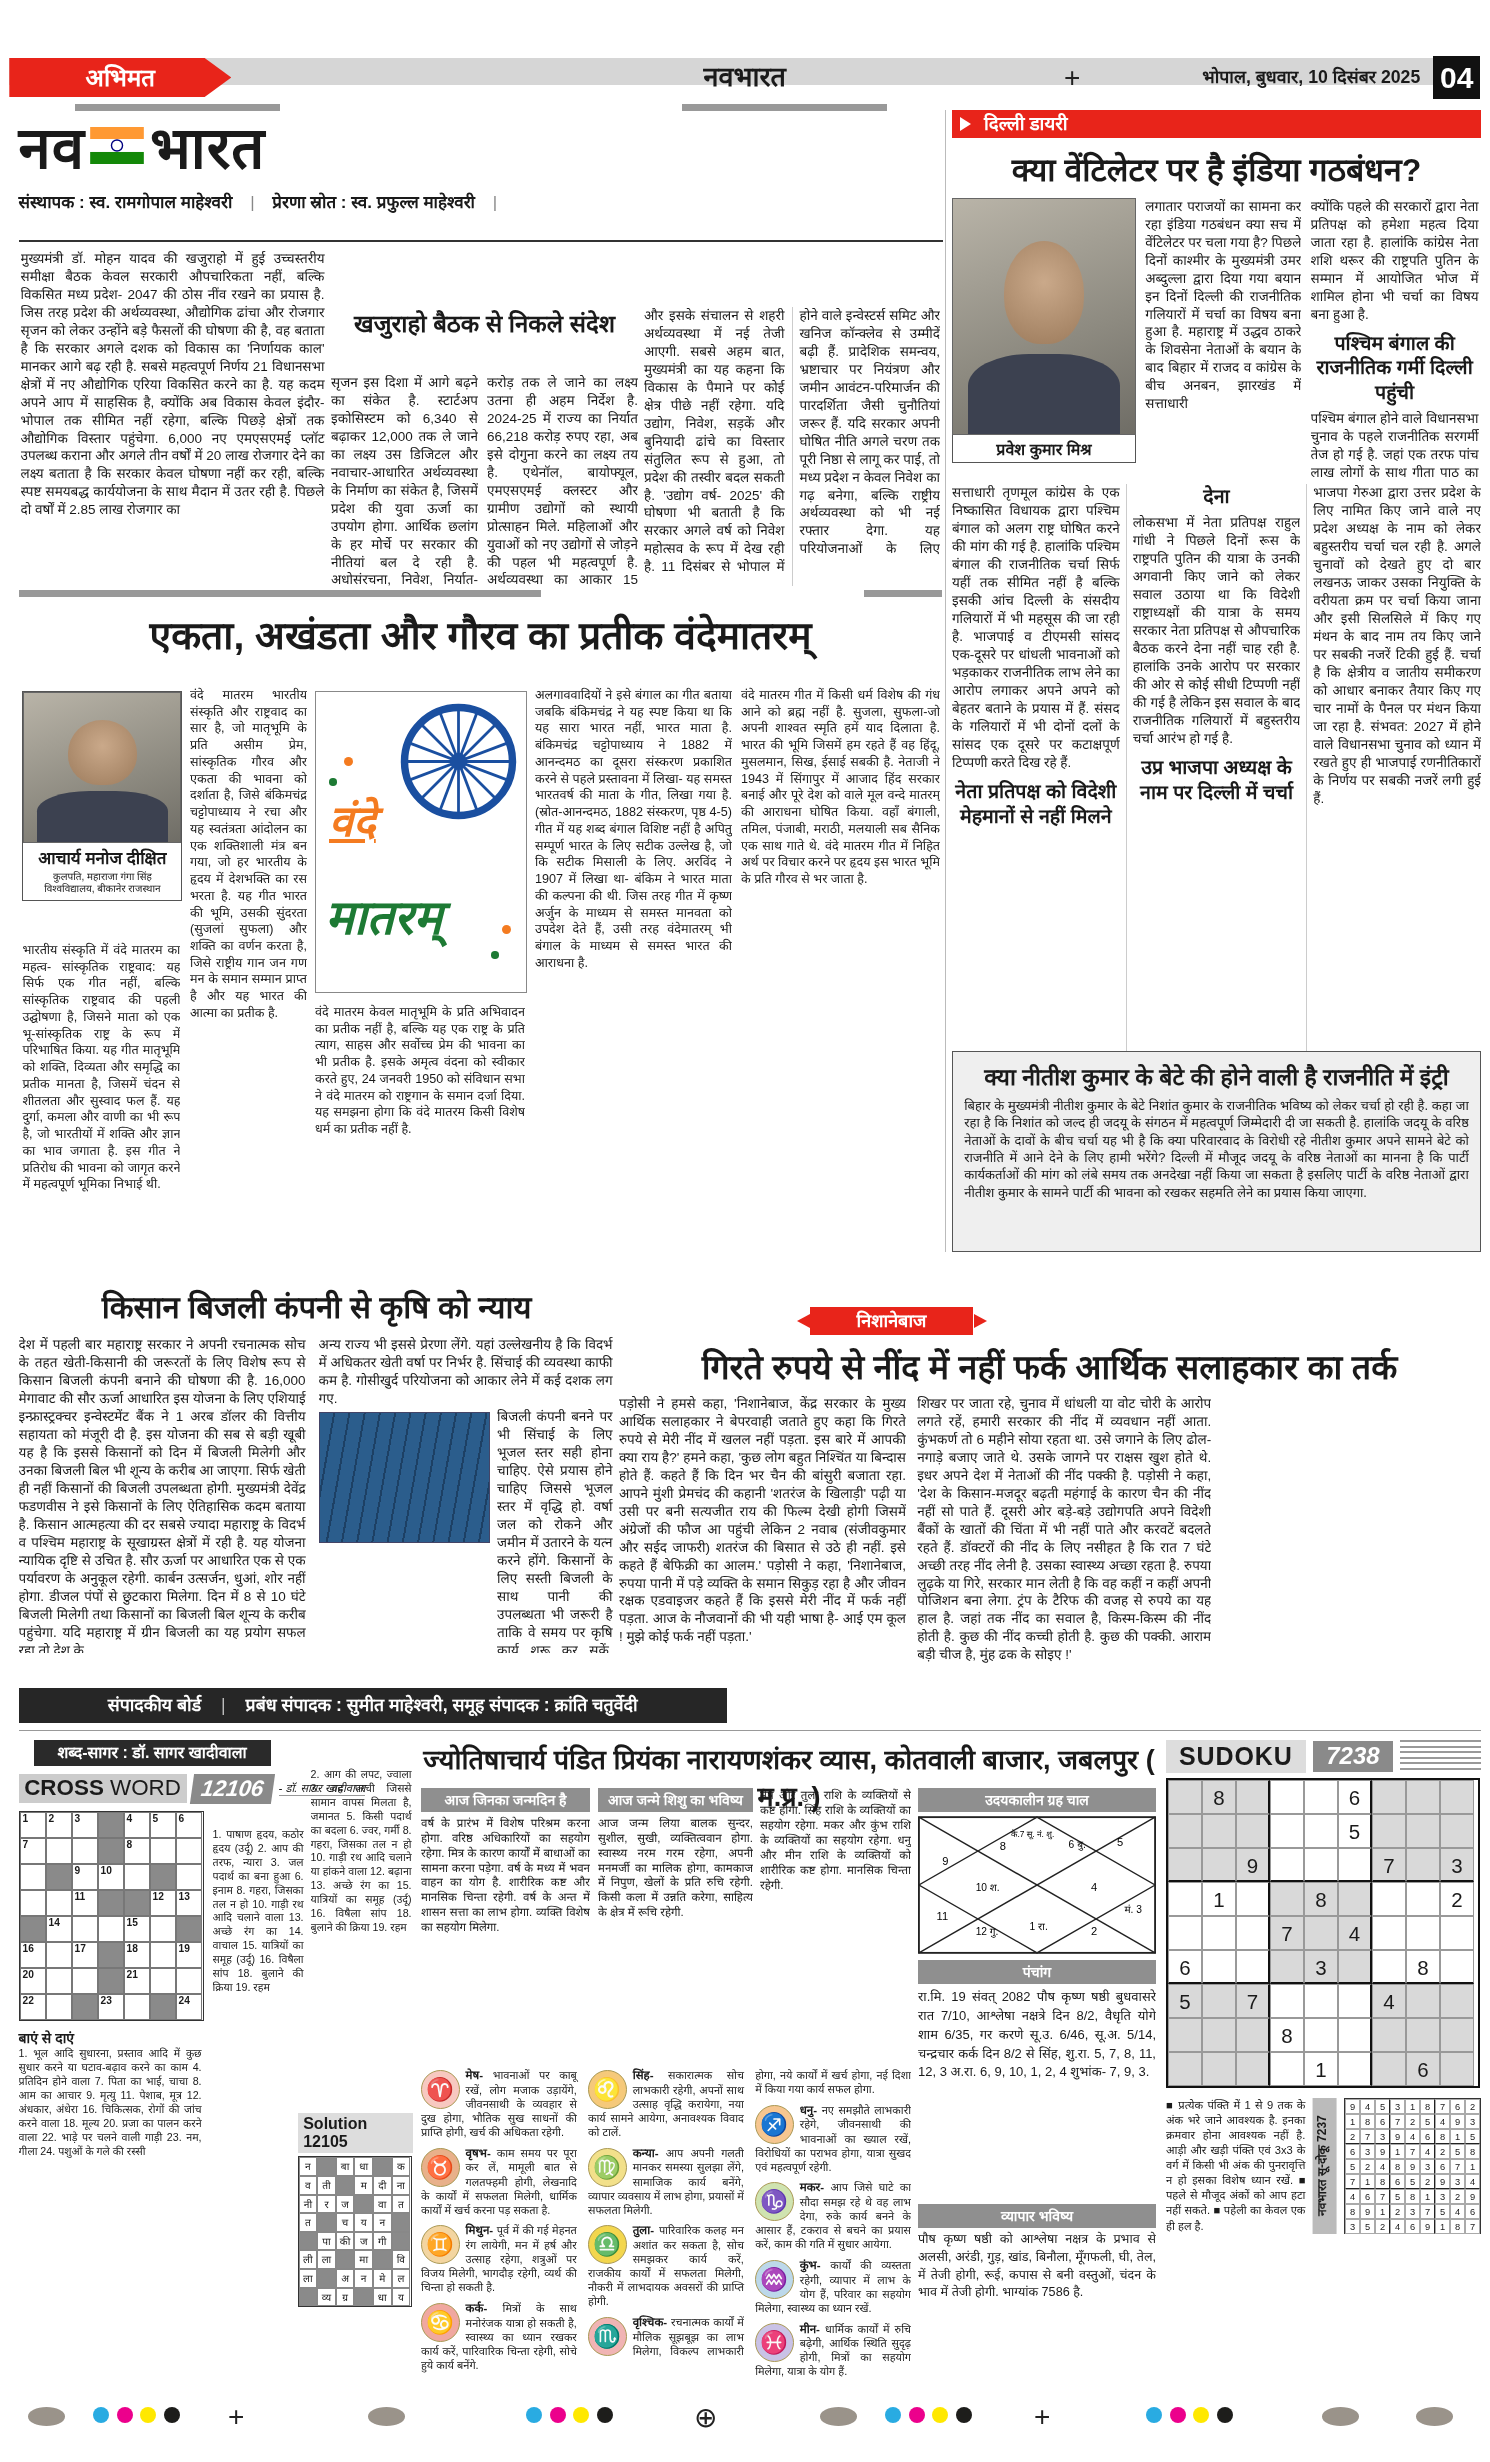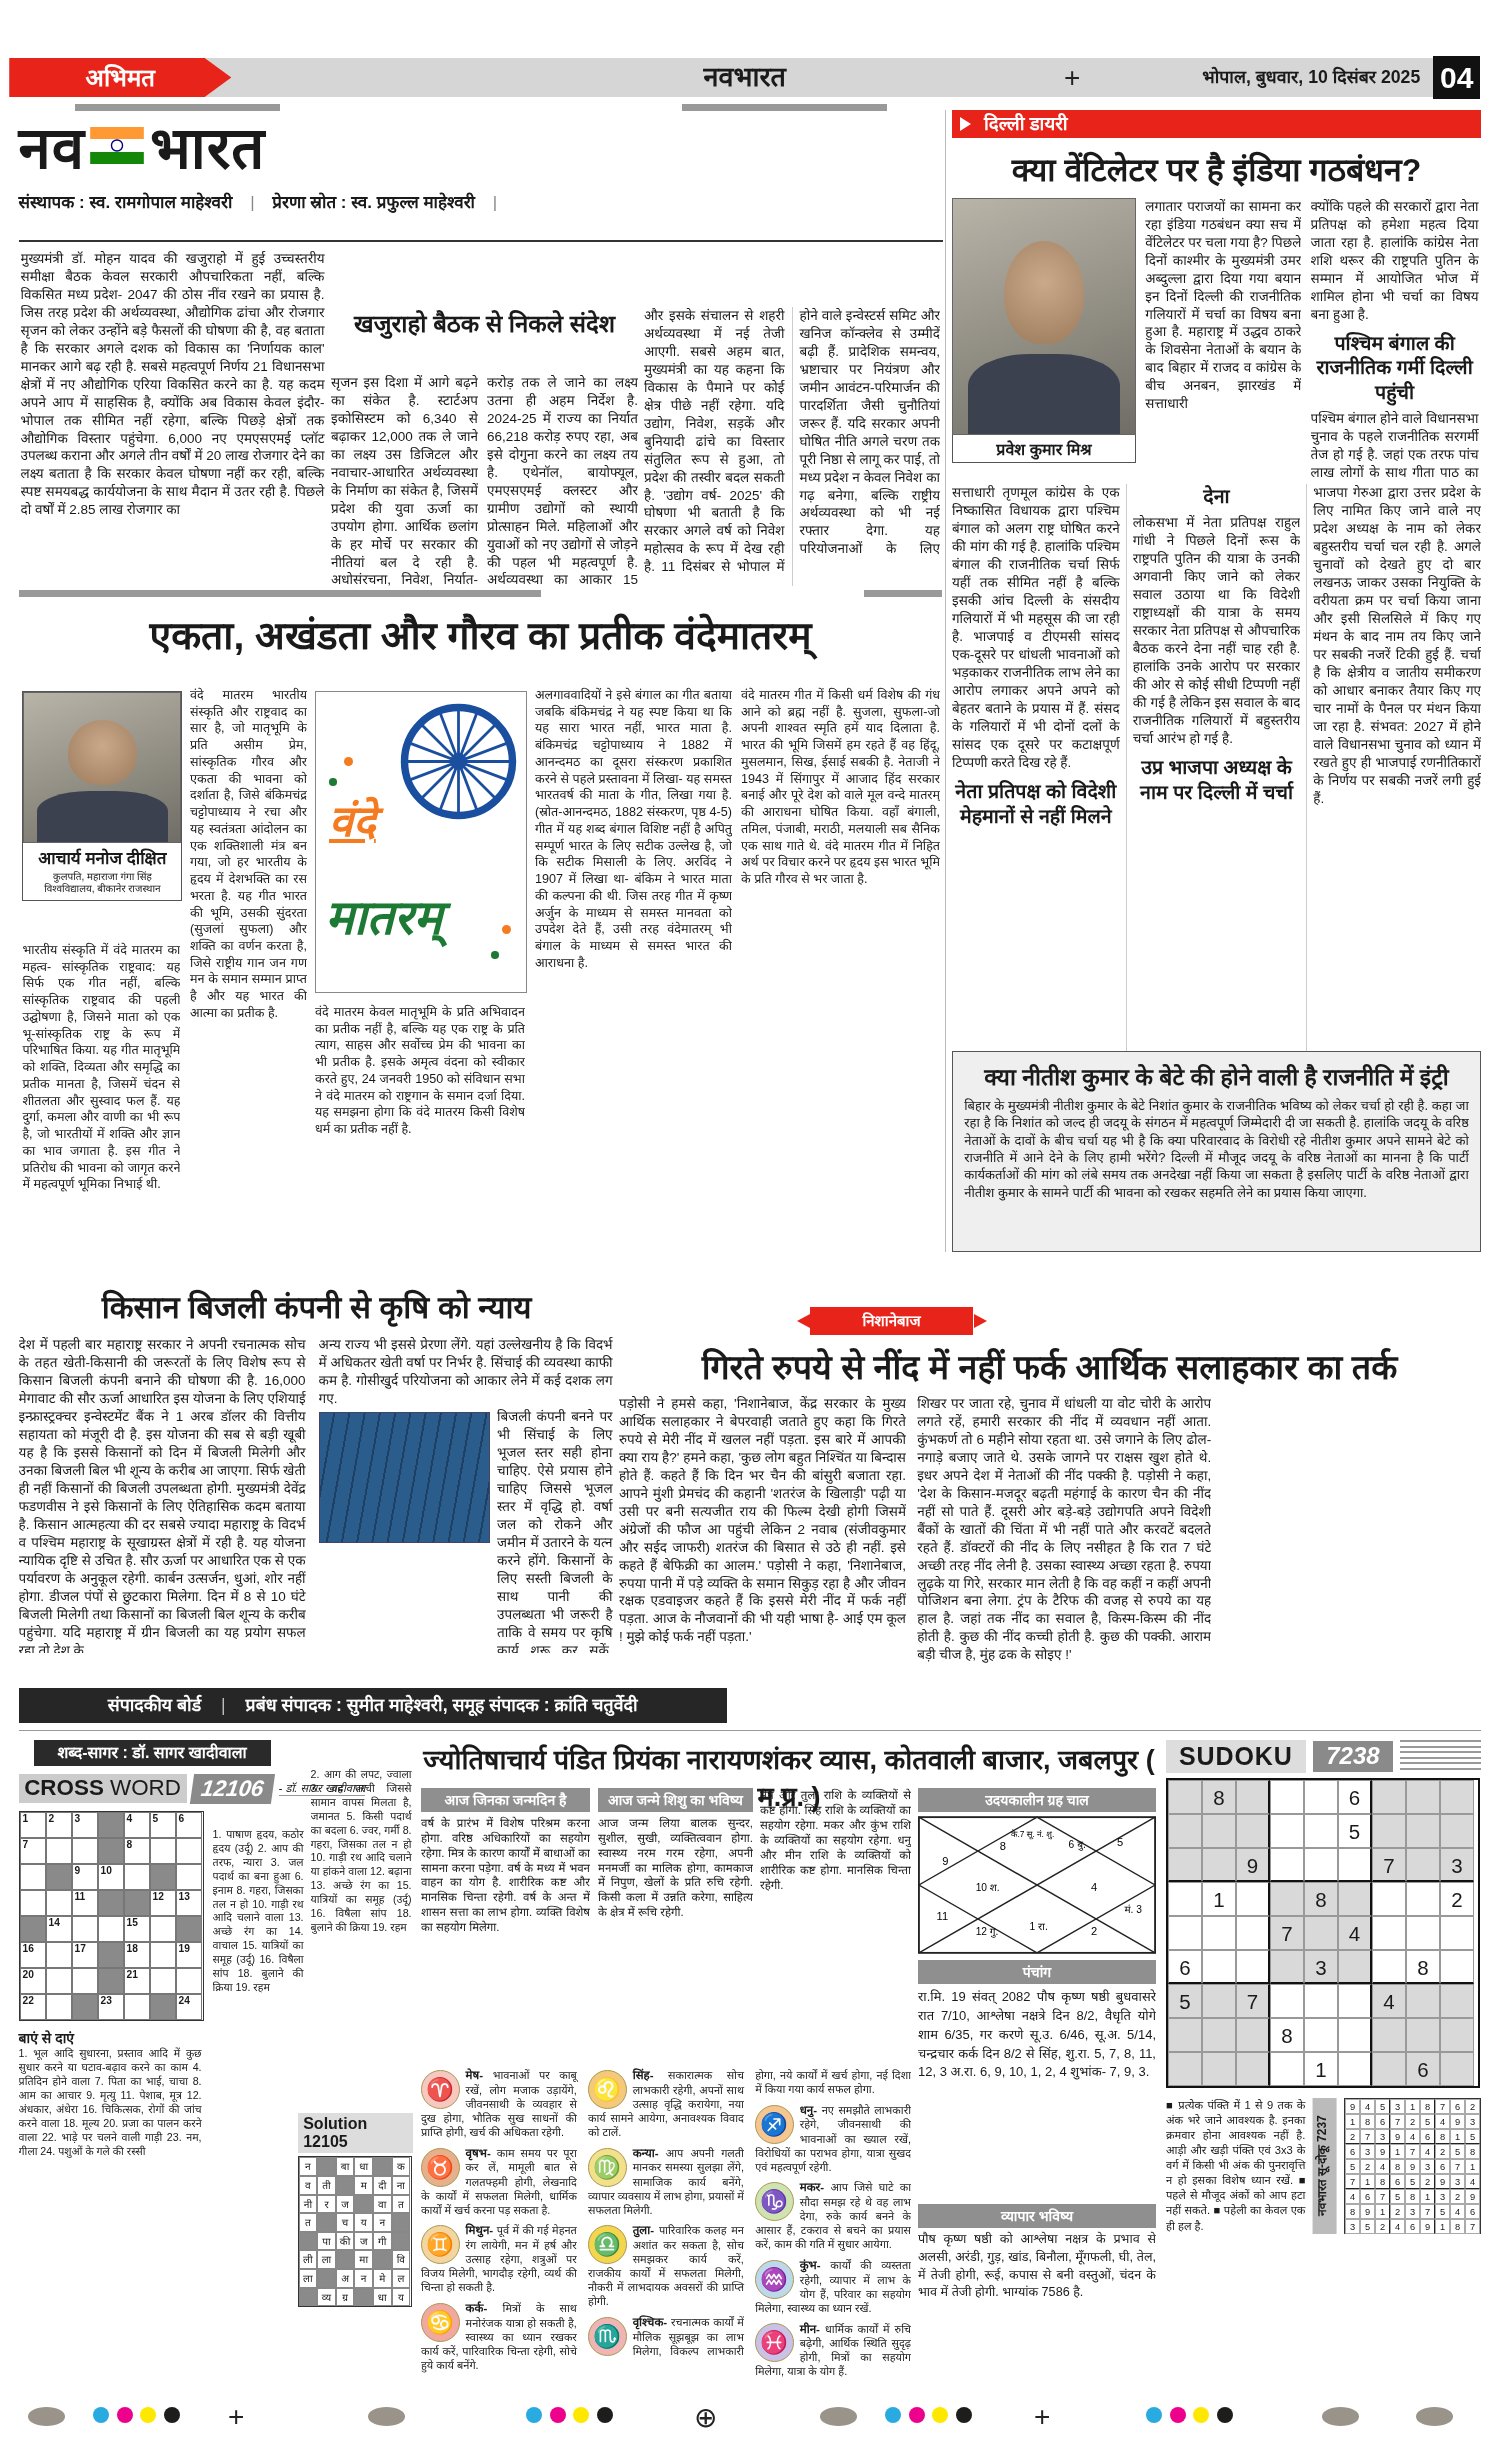--- a/index.html
+++ b/index.html
@@ -2,21 +2,21 @@
 <html style="--accent: #e8241a; --headerbar: #d6d6d6; --darkbar: #262626; --cartoonbg: #cde9f5; --cyan: #29abe2; --magenta: #ec008c; --yellow: #ffe800; --kblack: #1d1d1b;font-size:15px"><head>
 <meta charset="utf-8">
 <style>
   html,body{margin:0;padding:0;background:#fff;}
   .page{position:relative;width:1490px;height:2462px;background:#fff;overflow:hidden;
         font-family:"Liberation Sans",sans-serif;color:#1a1a1a;}
   .abs{position:absolute;}
   .just{text-align:justify;overflow:hidden;}
   .b{font-weight:bold;}
   
-  .topbar{left:9.3px;top:58px;width:1471px;height:39px;background:var(--headerbar);}
+  .topbar{left:9.3px;top:58px;width:1471px;height:27px;background:var(--headerbar);}
   .tag{position:absolute;left:0;top:0;width:222px;height:39px;background:var(--accent);
        color:#fff;font-weight:bold;font-size:24px;line-height:39px;text-align:center;
        clip-path:polygon(0 0,88% 0,100% 50%,88% 100%,0 100%);}
   .paper-sm{position:absolute;left:0;right:0;top:0;text-align:center;font-size:27px;font-weight:bold;line-height:39px;}
   .tplus{position:absolute;right:400px;top:0;font-size:28px;font-weight:200;line-height:39px;color:#222;}
   .tdate{position:absolute;right:60px;top:0;font-size:17.7px;font-weight:bold;line-height:39px;}
   .pgno{position:absolute;right:0;top:-1.9px;width:47px;height:43px;background:#111;color:#fff;
         font-size:30px;font-weight:bold;text-align:center;line-height:43px;}
   
   .masthead{left:18.6px;top:104px;width:924px;height:136px;border-bottom:2.8px solid #333;}
@@ -55,21 +55,21 @@
   .vmgfx{border:0.9px solid #888;background:#fff;position:relative;overflow:hidden;}
   .vmg-a{position:absolute;left:13px;top:98px;font-size:43px;font-weight:bold;font-style:italic;color:#f47b20;text-decoration:underline;}
   .vmg-b{position:absolute;left:9.3px;top:191px;font-size:48px;font-weight:bold;font-style:italic;color:#1d7a34;}
   .dot{position:absolute;border-radius:50%;}
   
   .ksn-head{font-size:31px;font-weight:bold;text-align:center;margin:13px 0 9.3px 0;}
   .kphoto{float:left;width:169px;height:129px;margin:3.7px 7.5px 3.7px 0;border:0.9px solid #446;
           background:repeating-linear-gradient(100deg,#2b5d8c 0 13px,#1d4064 13px 15px),#2b5d8c;}
   
   .nb-banner{position:absolute;left:191px;top:35px;width:163px;height:28px;background:var(--accent);color:#fff;
-             font-size:15px;font-weight:bold;text-align:center;line-height:28px;}
+             font-size:18px;font-weight:bold;text-align:center;line-height:28px;}
   .nb-banner:before{content:"";position:absolute;left:-20.5px;top:6.5px;border:7.5px solid transparent;border-right:13px solid var(--accent);}
   .nb-banner:after{content:"";position:absolute;right:-20.5px;top:6.5px;border:7.5px solid transparent;border-left:13px solid var(--accent);}
   .nb-head{position:absolute;left:0;top:71px;width:100%;font-size:34px;font-weight:bold;text-align:center;white-space:nowrap;}
   .cartoon{background:var(--cartoonbg);border:0.9px solid #889;position:relative;overflow:hidden;}
   .bubble{position:absolute;left:5.6px;top:5.6px;width:140px;background:#fffef2;border:1.4px solid #333;border-radius:11.2px;
           font-size:11.2px;line-height:1.25;padding:4.7px;font-weight:bold;}
   .rupee{position:absolute;right:11.2px;top:26px;width:86px;height:86px;border-radius:50%;background:#e8d9a8;
          border:1.9px solid #8a6d3b;background-image:repeating-linear-gradient(45deg,rgba(255,255,255,.85) 0 7.5px,transparent 7.5px 18.6px);}
   .rupee span{position:absolute;left:0;right:0;top:34px;text-align:center;font-weight:bold;color:#7a1f1f;font-size:13px;}
   .sleep{position:absolute;left:28px;bottom:7.5px;width:140px;height:69px;background:#caa;border-radius:11.2px 37px 7.5px 7.5px;}

